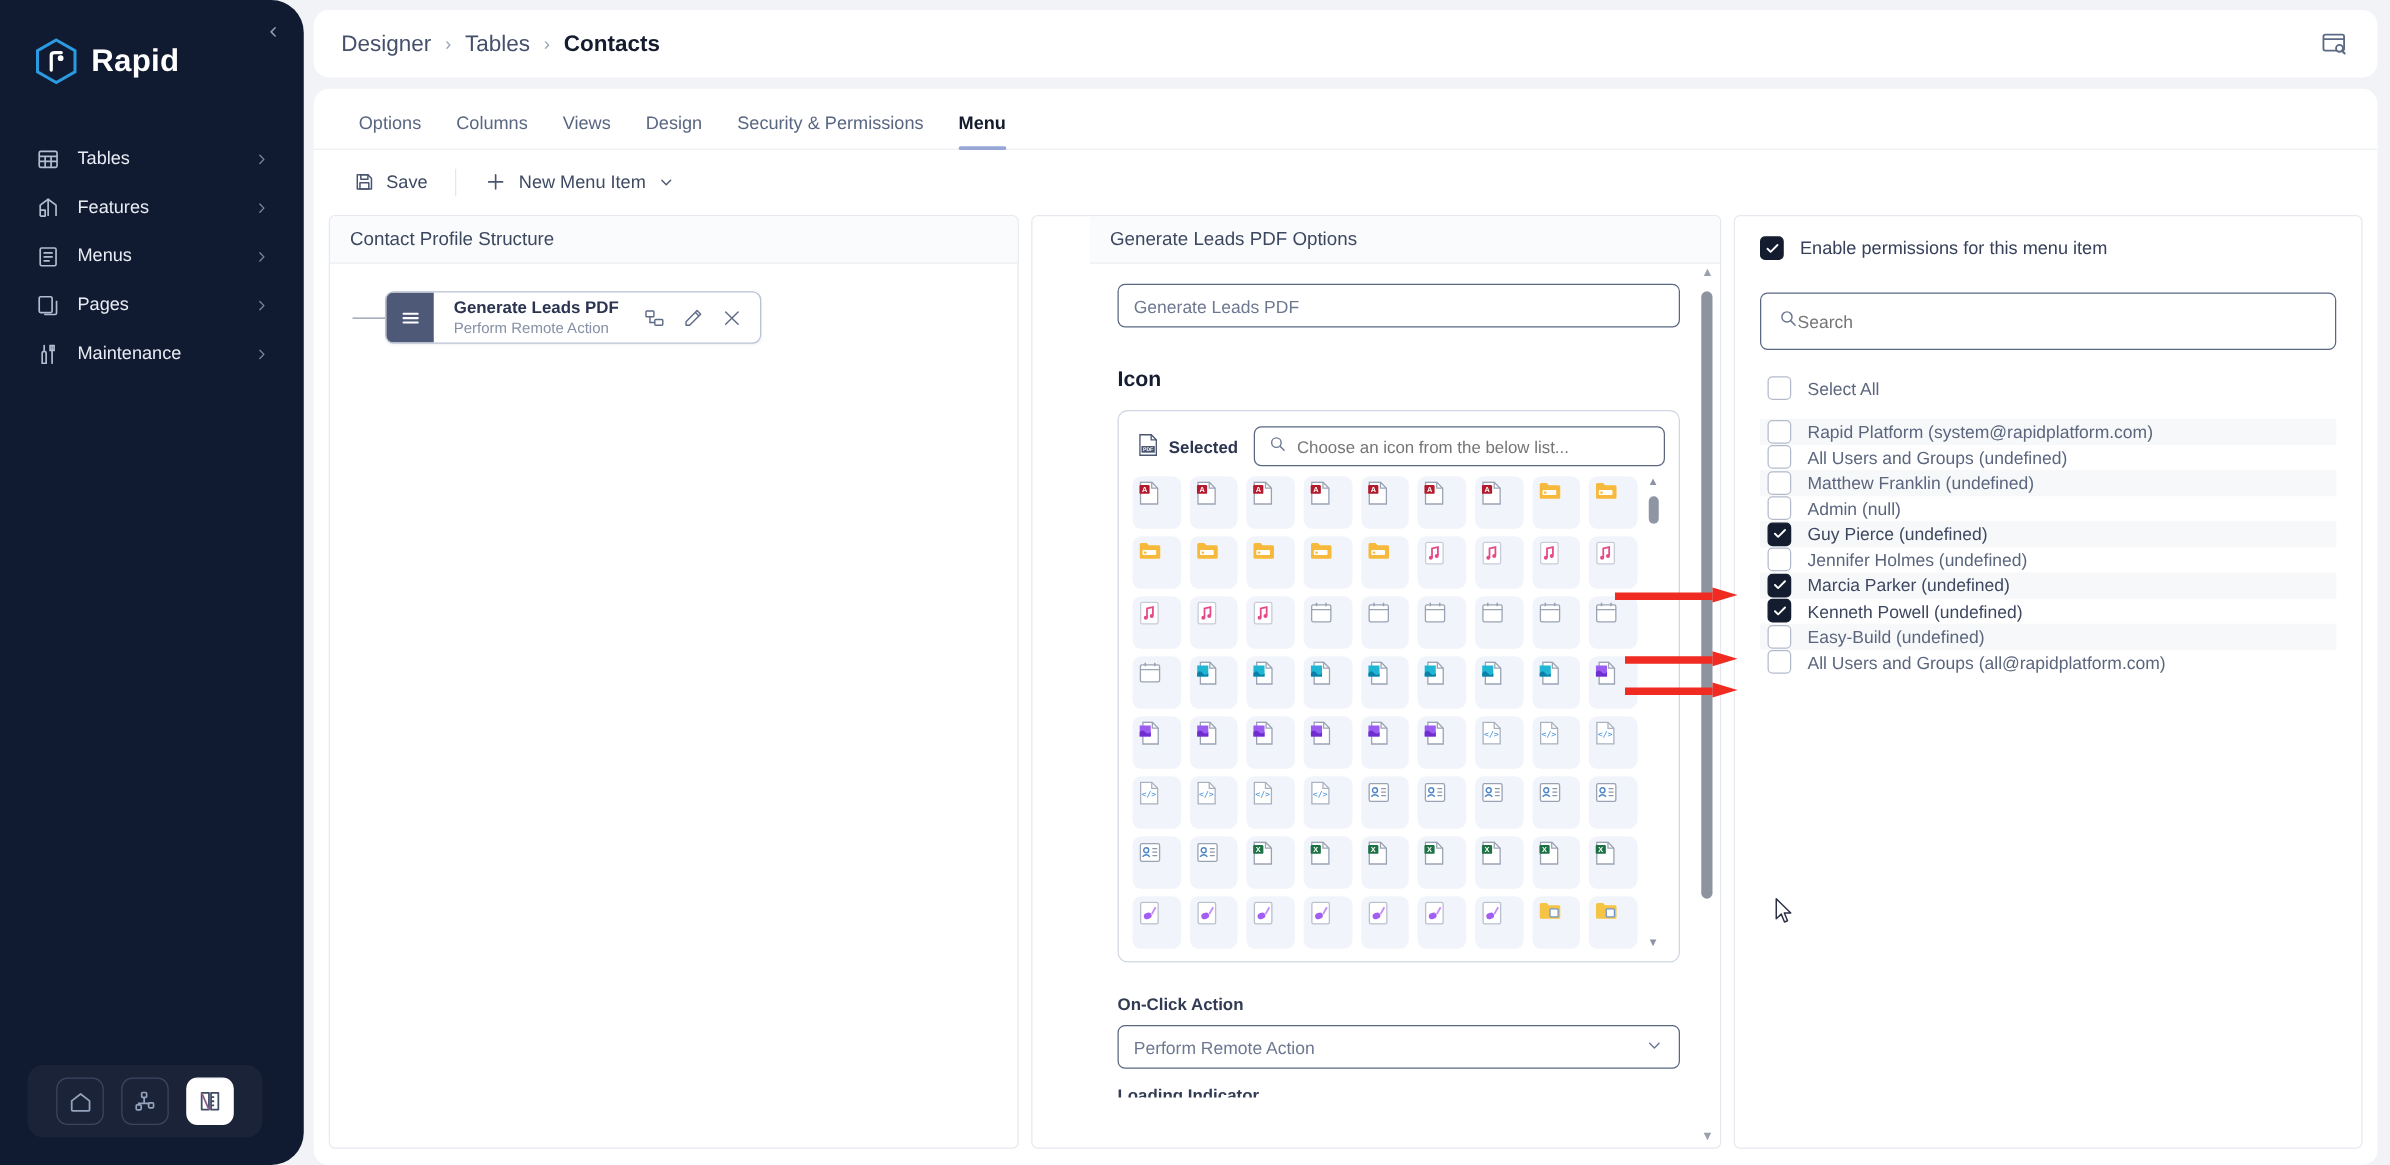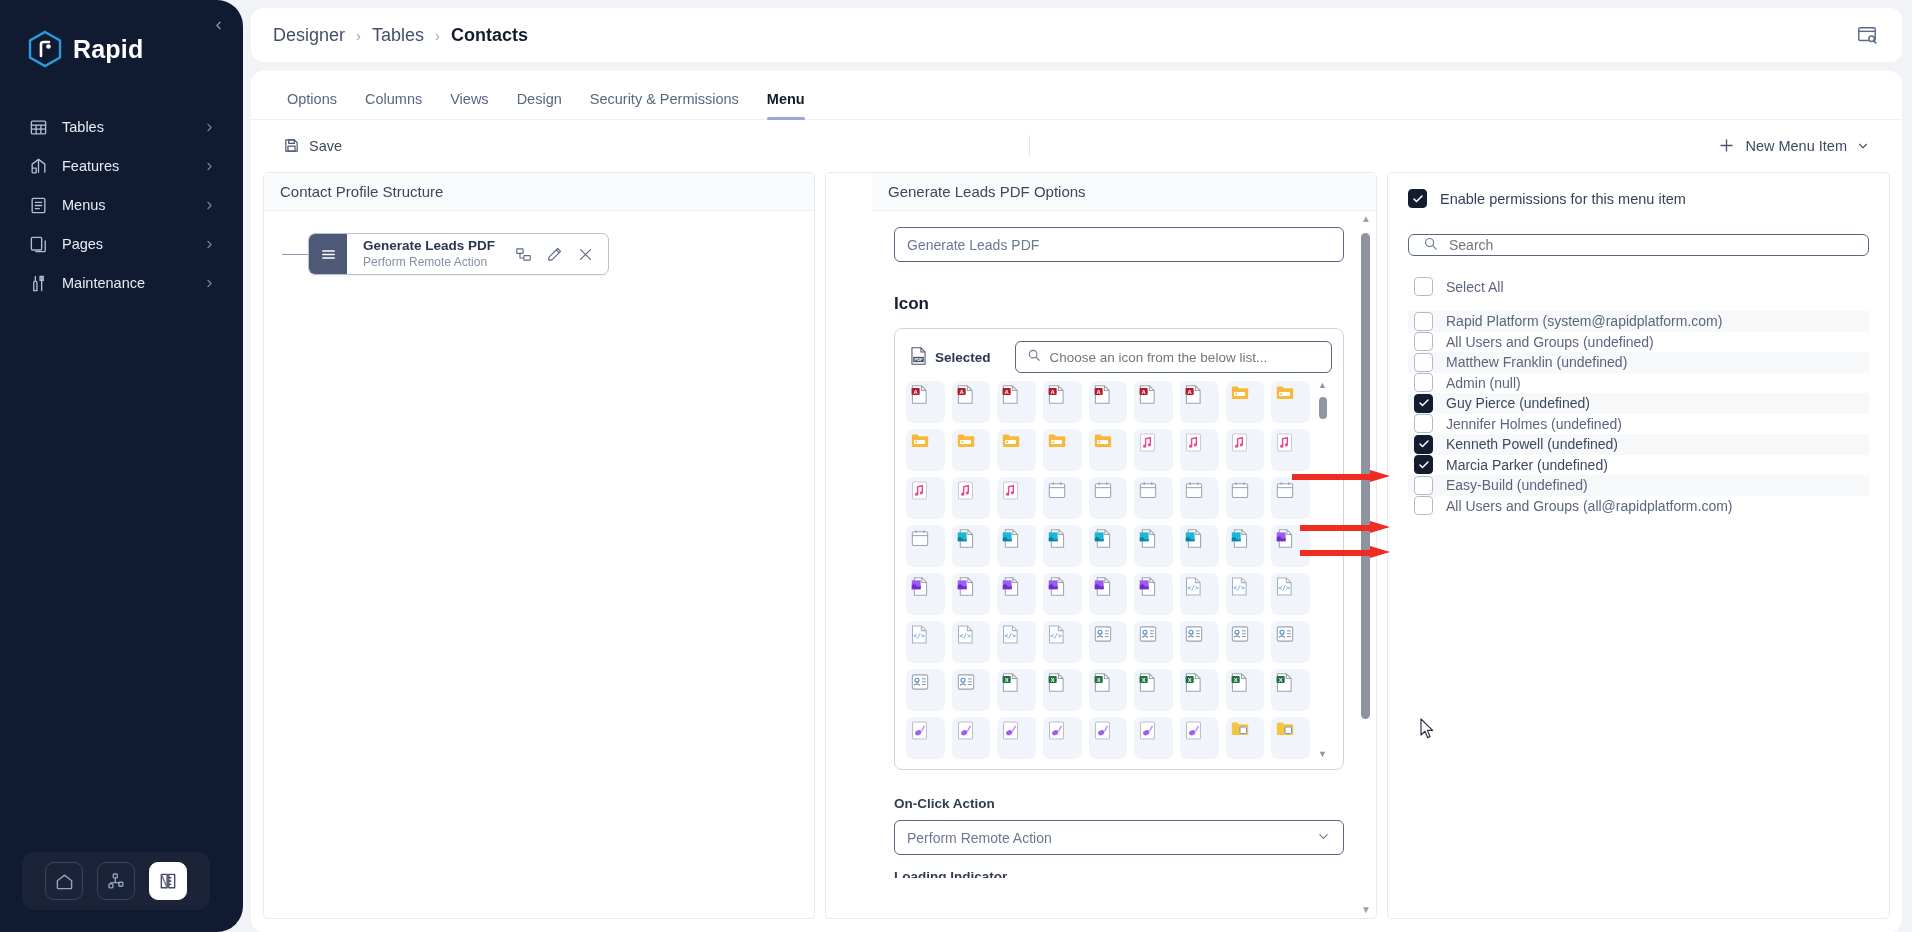--- a/index.html
+++ b/index.html
@@ -110,21 +110,20 @@
   .tab.active::after {
     content: ''; position: absolute;
     left: 14px; right: 14px; bottom: -1px; height: 3px;
     background: #97a7d6; border-radius: 2px;
   }
 
   .toolbar {
     display: flex; align-items: center; gap: 0;
     padding: 12px 24px 13px 24px;
     flex: 0 0 auto;
-    justify-content: space-between;
   }
   .tb-btn {
     display: flex; align-items: center; gap: 9px;
     font-size: 14.5px; color: #3e4a63;
     cursor: pointer; padding: 4px 8px;
   }
   .tb-sep { width: 1px; height: 22px; background: #e2e6ee; margin: 0 14px; }
   .tb-ico { display: flex; align-items: center; color: #4a5670; }
 
   
@@ -192,21 +191,21 @@
     background: #fff; outline: none;
   }
   .section-title {
     font-size: 17px; font-weight: bold; color: #151d30;
     margin: 32px 0 14px 0;
   }
   .icon-picker {
     border: 1px solid #cfd5e1; border-radius: 8px;
     padding: 12px 11px 10px 11px;
   }
-  .ip-top { display: flex; align-items: center; gap: 24px; margin-bottom: 8px; }
+  .ip-top { display: flex; align-items: center; gap: 12px; margin-bottom: 8px; }
   .ip-selected { display: flex; align-items: center; gap: 8px; font-size: 13.5px; font-weight: bold; color: #2c3650; padding-left: 4px; }
   .ip-search {
     flex: 1; height: 32px; border: 1px solid #5a6781; border-radius: 6px;
     display: flex; align-items: center; gap: 9px; padding: 0 11px;
   }
   .ip-search input {
     border: 0; outline: none; flex: 1; font-size: 13.5px; color: #7b8598;
     font-family: "Liberation Sans", sans-serif; background: transparent;
   }
   .ip-grid-wrap { position: relative; }
@@ -254,22 +253,22 @@
     border: 1.6px solid #b3bbcb; background: #fff;
     flex: 0 0 19px;
     display: flex; align-items: center; justify-content: center;
     cursor: pointer;
   }
   .cb.on { background: #141d30; border-color: #141d30; }
   .cb.on svg { display: block; }
   .cb svg { display: none; }
   .perm-enable-label { font-size: 14.5px; color: #364059; }
   .perm-search {
-    height: 22px; border: 1px solid #5a6781; border-radius: 6px;
-    display: flex; align-items: center; gap: 11px; padding: 0 14px;
+    height: 46px; border: 1px solid #5a6781; border-radius: 6px;
+    display: flex; align-items: center; padding: 0 14px;
     margin-bottom: 17px;
   }
   .perm-search input {
     border: 0; outline: none; flex: 1; font-size: 14px; color: #7b8598;
     font-family: "Liberation Sans", sans-serif; background: transparent;
   }
   .perm-selectall { display: flex; align-items: center; gap: 13px; padding: 4px 6px 4px 6px; margin-bottom: 11px; }
   .perm-selectall .lbl { font-size: 14px; color: #5b667e; }
   .perm-list { display: flex; flex-direction: column; }
   .perm-row {
@@ -1217,29 +1216,29 @@
                   <div class="perm-row">
                     <span class="cb"></span>
                     <span class="lbl">Jennifer Holmes (undefined)</span>
                   </div>
                   <div class="perm-row checked">
                     <span class="cb on">
                       <svg width="12" height="12" viewBox="0 0 24 24" fill="none" stroke="#ffffff" stroke-width="3" stroke-linecap="round" stroke-linejoin="round">
                         <polyline points="20 6 9 17 4 12"></polyline>
                       </svg>
                     </span>
-                    <span class="lbl">Kenneth Powell (undefined)</span>
+                    <span class="lbl">Marcia Parker (undefined)</span>
                   </div>
                   <div class="perm-row checked">
                     <span class="cb on">
                       <svg width="12" height="12" viewBox="0 0 24 24" fill="none" stroke="#ffffff" stroke-width="3" stroke-linecap="round" stroke-linejoin="round">
                         <polyline points="20 6 9 17 4 12"></polyline>
                       </svg>
                     </span>
-                    <span class="lbl">Marcia Parker (undefined)</span>
+                    <span class="lbl">Kenneth Powell (undefined)</span>
                   </div>
                   <div class="perm-row">
                     <span class="cb"></span>
                     <span class="lbl">Easy-Build (undefined)</span>
                   </div>
                   <div class="perm-row">
                     <span class="cb"></span>
                     <span class="lbl">All Users and Groups (all@rapidplatform.com)</span>
                   </div>
                 </div>

